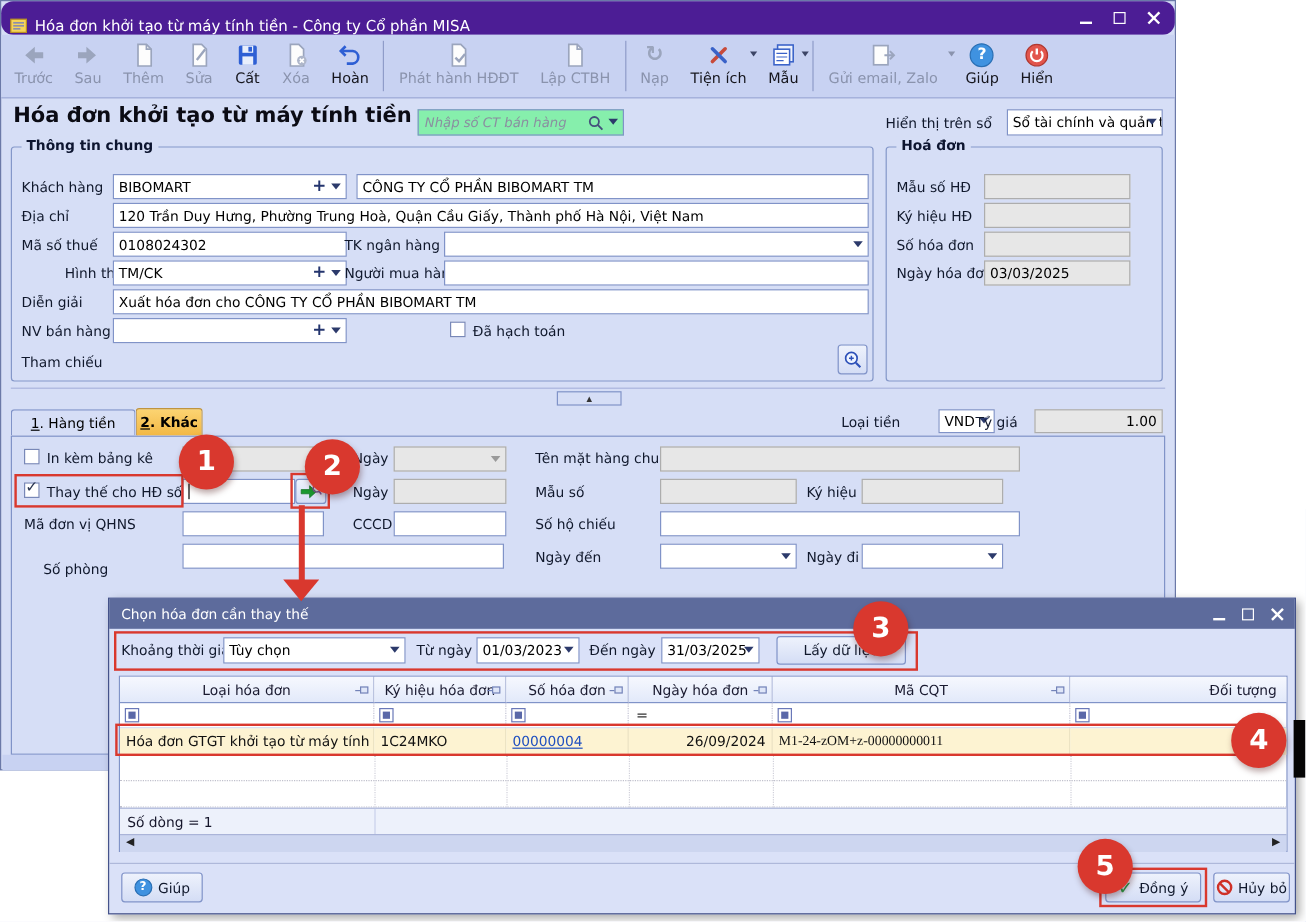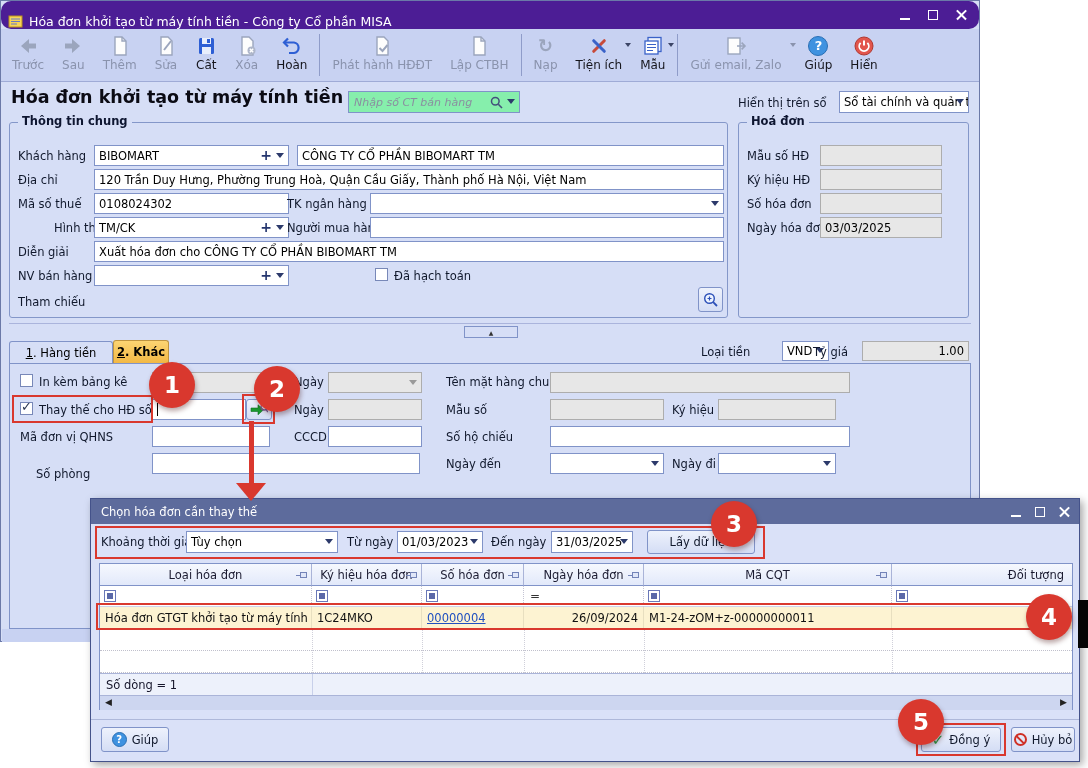--- a/index.html
+++ b/index.html
@@ -567,21 +567,21 @@
         </div>
       <div class="dc" style="left:212px;width:110px;">
           <span>1C24MKO</span>
         </div>
       <div class="dc" style="left:322px;width:102px;">
           <span class="link">00000004</span>
         </div>
       <div class="dc" style="left:424px;width:120px;justify-content:flex-end;">
           <span>26/09/2024</span>
         </div>
-      <div class="dc" style="left:544px;width:248px;">
+      <div class="dc" style="left:544px;width:248px;font-family:Liberation Serif, serif;">
           <span>M1-24-zOM+z-00000000011</span>
         </div>
       <div class="dc" style="left:792px;width:180px;border-right:none;">
           <span></span>
         </div>
 
       <div class="er" style="left:0;top:65px;width:972px;"></div>
       <div class="er" style="left:0;top:87px;width:972px;"></div>
       <span class="ev" style="left:212px;"></span>
       <span class="ev" style="left:322px;"></span>

